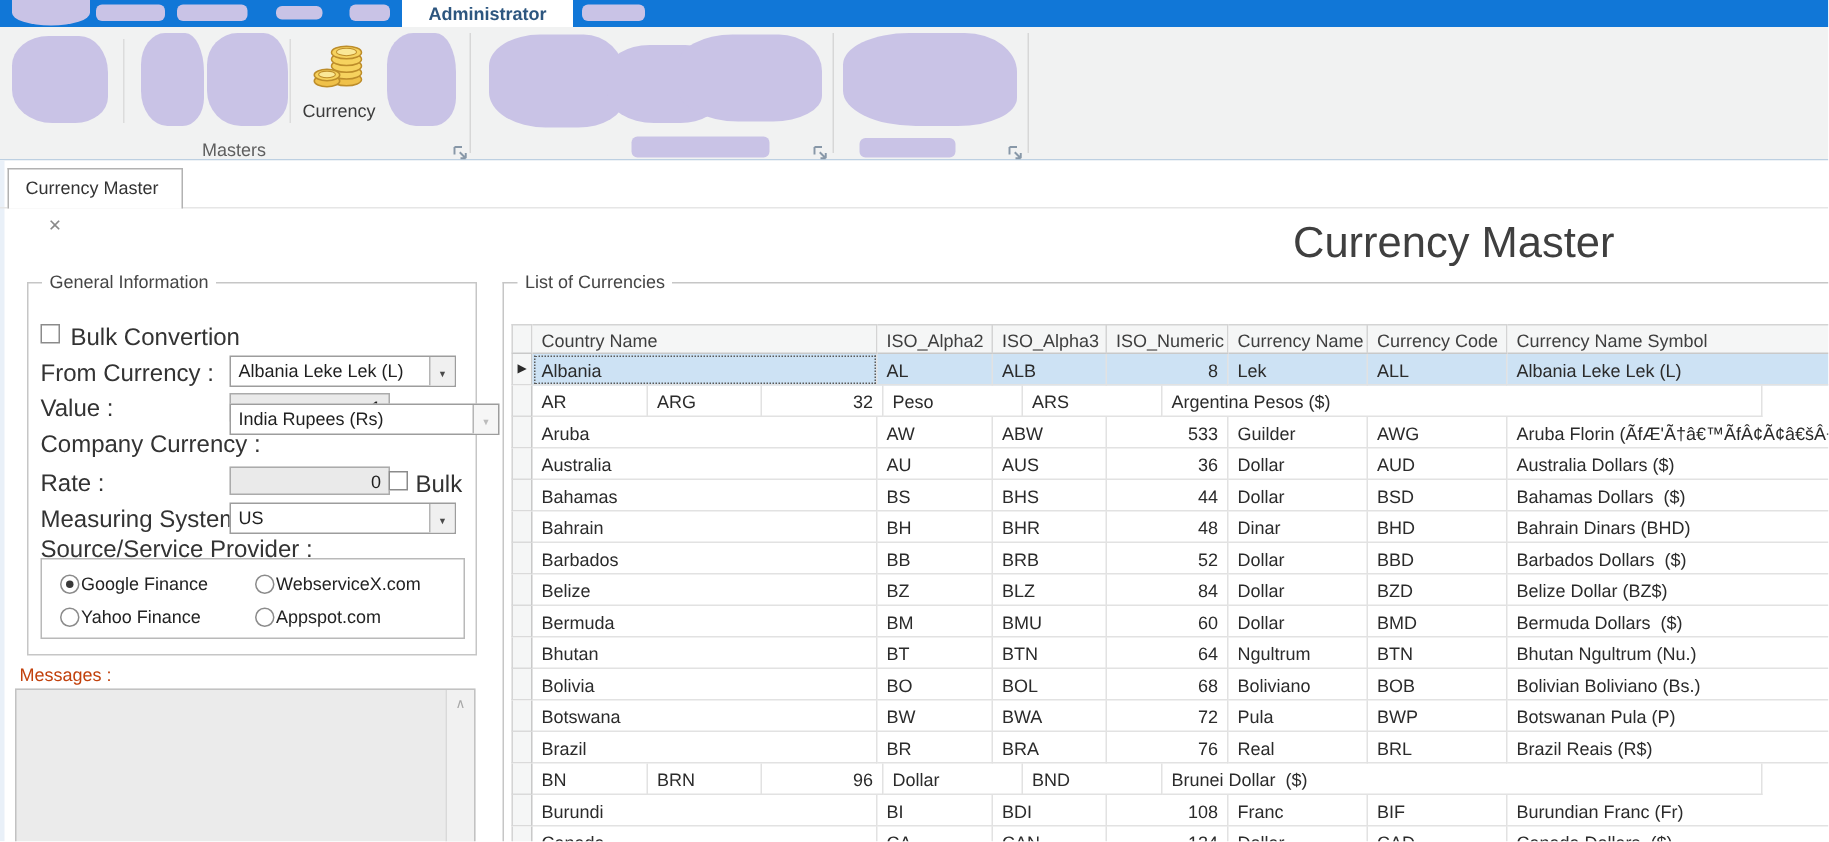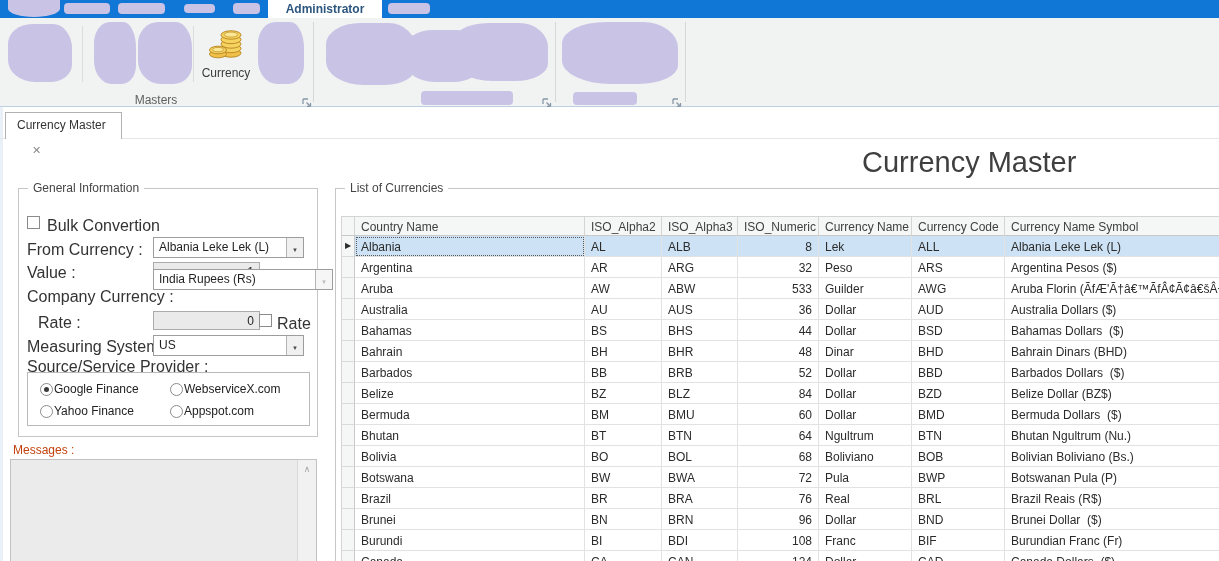--- a/index.html
+++ b/index.html
@@ -184,24 +184,24 @@
 
       <span class="flabel" style="left:8px;top:75px">Value :</span>
       <div class="tfield" style="left:134px;top:73px;width:107px;height:19px">1</div>
 
       <span class="flabel" style="left:8px;top:99px">Company Currency :</span>
       <div class="combo disabled" style="left:134px;top:80px;width:180px">
         <span class="val">India Rupees (Rs)</span>
         <span class="btn"><span class="arr">▼</span></span>
       </div>
 
-      <span class="flabel" style="left:19px;top:125px">Rate :</span>
+      <span class="flabel" style="left:8px;top:125px">Rate :</span>
       <div class="tfield" style="left:134px;top:122px;width:107px;height:19px">0</div>
       <span class="cb" style="left:240px;top:125px"></span>
-      <span class="flabel" style="left:258px;top:126px">Rate</span>
+      <span class="flabel" style="left:258px;top:126px">Bulk</span>
 
       <span class="flabel" style="left:8px;top:149px">Measuring System :</span>
       <div class="combo" style="left:134px;top:146px;width:151px">
         <span class="val">US</span>
         <span class="btn"><span class="arr">▼</span></span>
       </div>
 
       <span class="flabel" style="left:8px;top:169px">Source/Service Provider :</span>
       <div class="radio-box">
         <label class="radio" style="left:12px;top:9px">
@@ -250,21 +250,20 @@
             <div class="gcell w0 focused">Albania</div>
             <div class="gcell w1">AL</div>
             <div class="gcell w2">ALB</div>
             <div class="gcell w3 num">8</div>
             <div class="gcell w4">Lek</div>
             <div class="gcell w5">ALL</div>
             <div class="gcell w6">Albania Leke Lek (L)</div>
           </div>
           <div class="grow">
             <div class="gcell rowhdr"></div>
-            <div class="gcell w0">Argentina</div>
             <div class="gcell w1">AR</div>
             <div class="gcell w2">ARG</div>
             <div class="gcell w3 num">32</div>
             <div class="gcell w4">Peso</div>
             <div class="gcell w5">ARS</div>
             <div class="gcell w6">Argentina Pesos ($)</div>
           </div>
           <div class="grow">
             <div class="gcell rowhdr"></div>
             <div class="gcell w0">Aruba</div>
@@ -370,21 +369,20 @@
             <div class="gcell w0">Brazil</div>
             <div class="gcell w1">BR</div>
             <div class="gcell w2">BRA</div>
             <div class="gcell w3 num">76</div>
             <div class="gcell w4">Real</div>
             <div class="gcell w5">BRL</div>
             <div class="gcell w6">Brazil Reais (R$)</div>
           </div>
           <div class="grow">
             <div class="gcell rowhdr"></div>
-            <div class="gcell w0">Brunei</div>
             <div class="gcell w1">BN</div>
             <div class="gcell w2">BRN</div>
             <div class="gcell w3 num">96</div>
             <div class="gcell w4">Dollar</div>
             <div class="gcell w5">BND</div>
             <div class="gcell w6">Brunei Dollar  ($)</div>
           </div>
           <div class="grow">
             <div class="gcell rowhdr"></div>
             <div class="gcell w0">Burundi</div>

